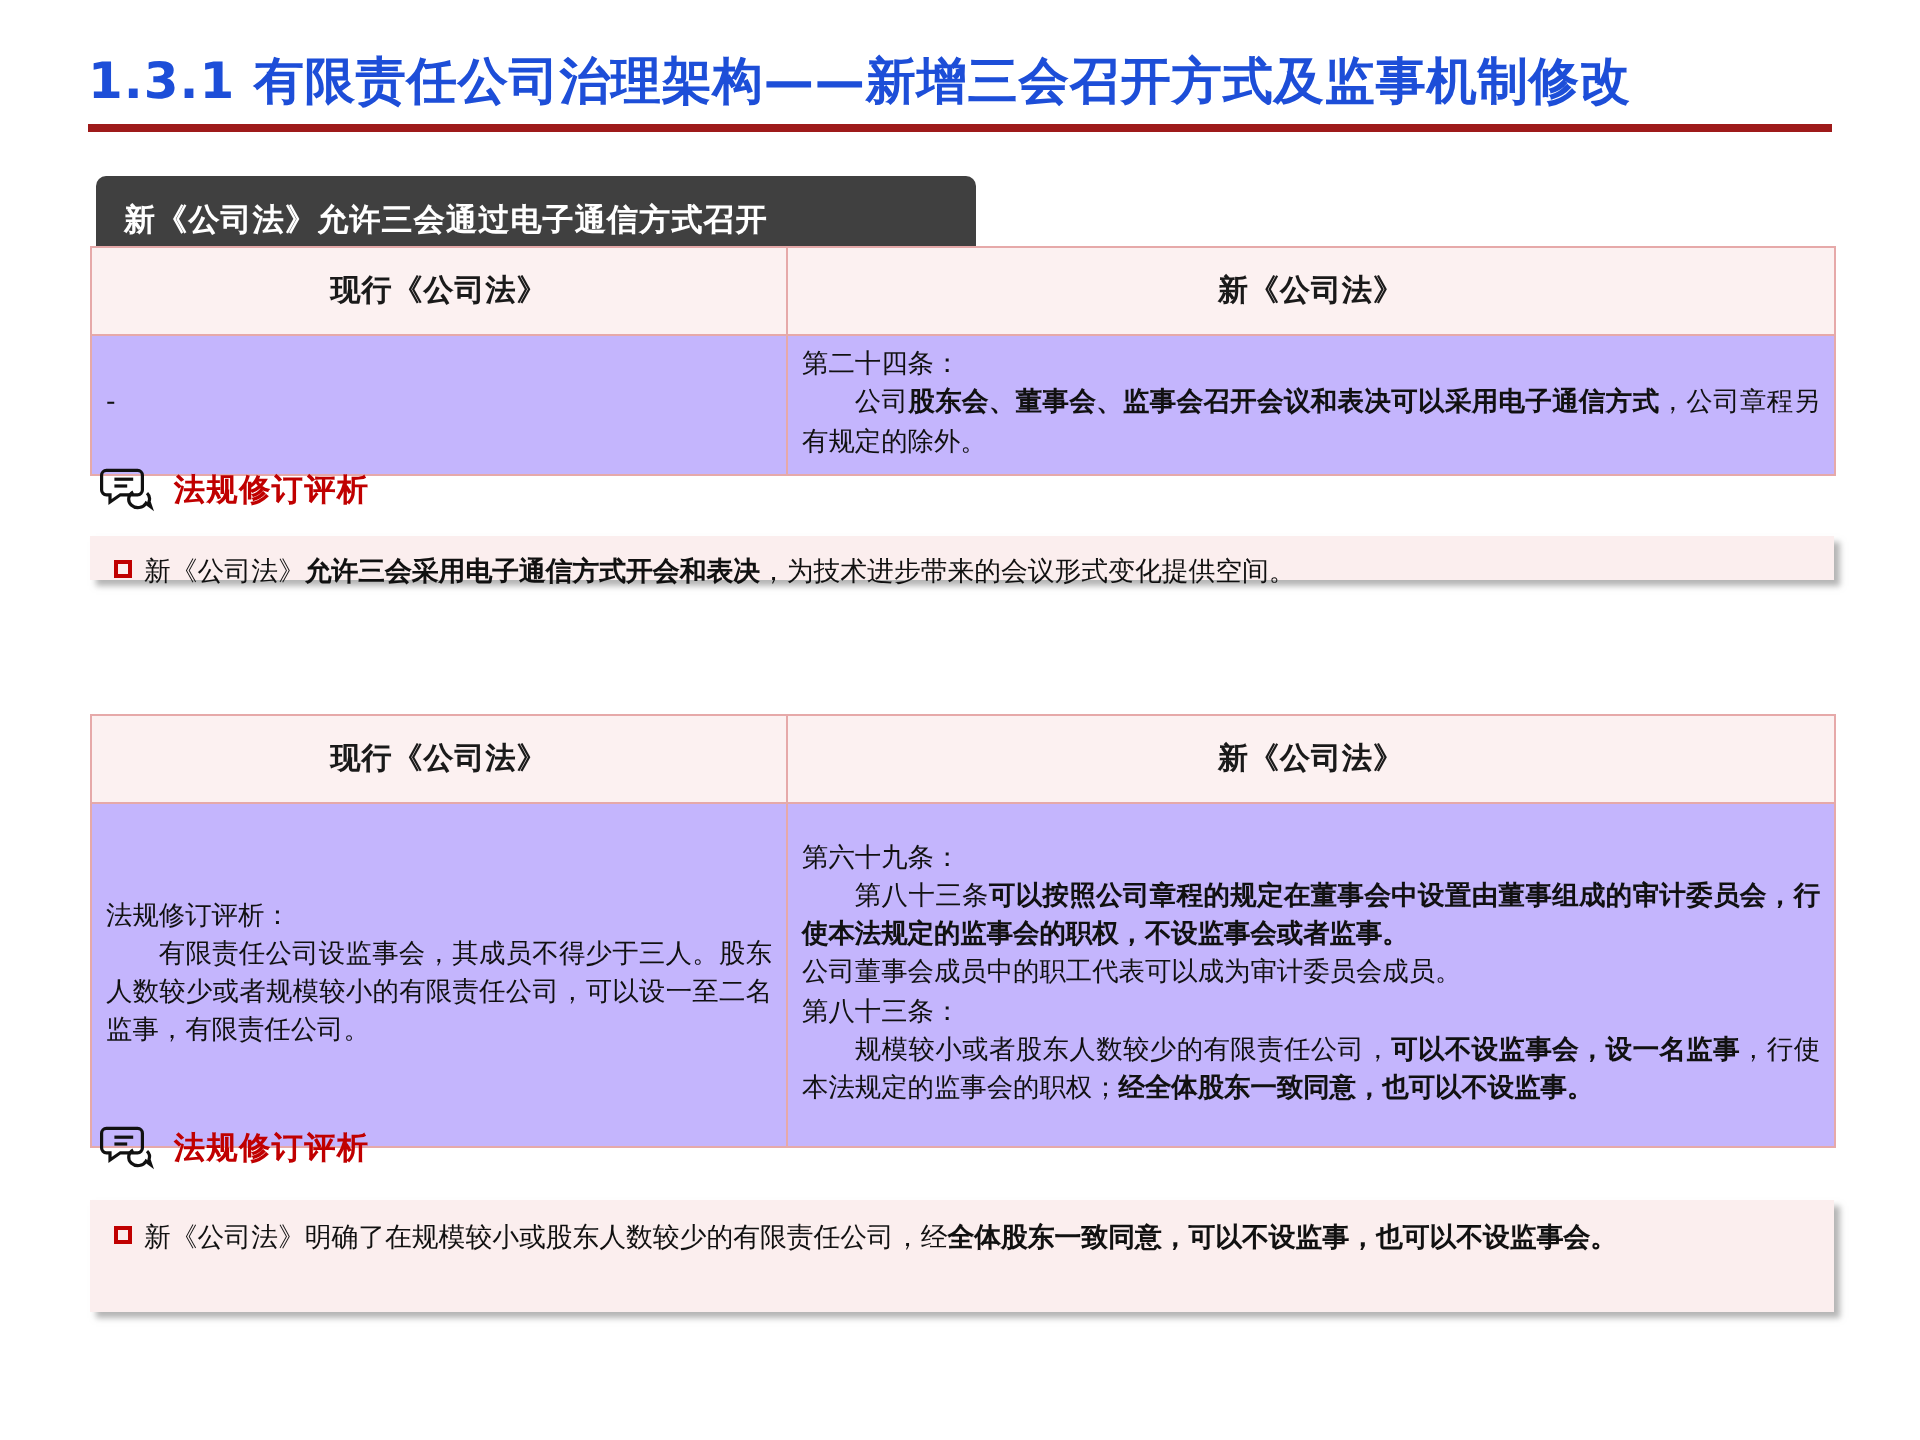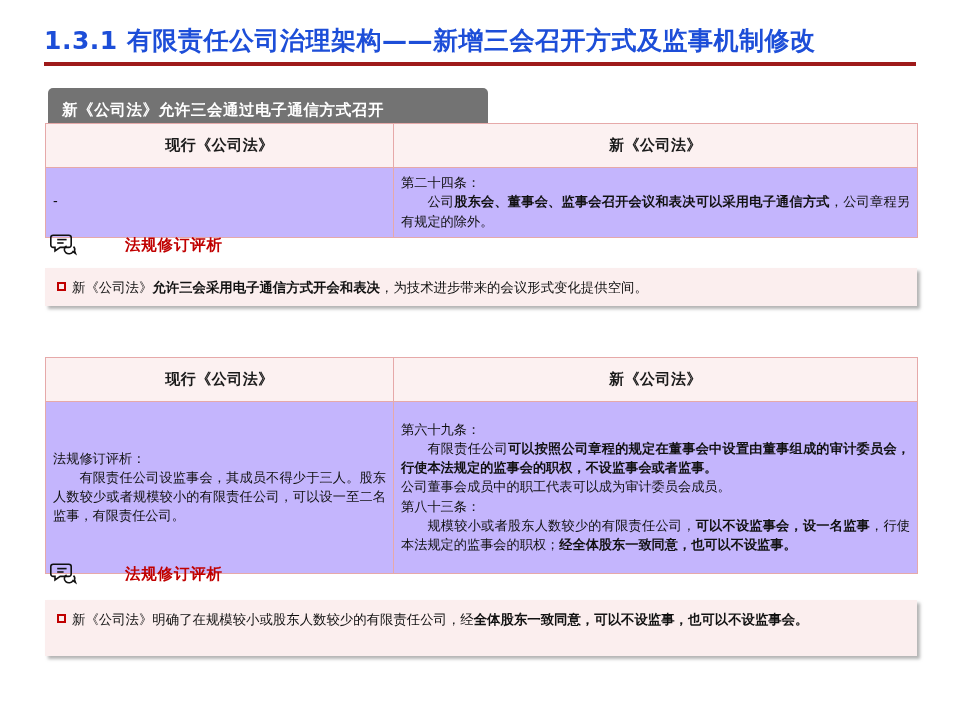--- a/index.html
+++ b/index.html
@@ -41,21 +41,21 @@
     margin-top: 6px;
     width: 872px;
     height: 4px;
     background: #9e1a1a;
   }
 
   
   .banner {
     position: absolute;
     height: 44px;
-    background: #737373;
+    background: #404040;
     border-radius: 5px;
     color: #ffffff;
     font-size: 15.5px;
     font-weight: bold;
     display: flex;
     align-items: center;
     padding: 0 14px;
     box-sizing: border-box;
     letter-spacing: 0.6px;
     white-space: nowrap;
@@ -116,21 +116,20 @@
     width: 28px;
     height: 24px;
     display: block;
   }
   .comment-head-label {
     font-size: 15.5px;
     font-weight: bold;
     color: #c00000;
     letter-spacing: 0.8px;
     white-space: nowrap;
-    margin-left: 38px;
   }
 
   
   .comment-box {
     position: absolute;
     left: 45px;
     width: 872px;
     background: #fbeeee;
     box-shadow: 3px 3px 3px rgba(120,120,120,0.55);
     box-sizing: border-box;
@@ -191,21 +190,21 @@
       <svg viewBox="0 0 28 24" width="28" height="24" aria-hidden="true">
         <path d="M3.2 2.2 h15.6 a2.4 2.4 0 0 1 2.4 2.4 v7.4 a2.4 2.4 0 0 1 -2.4 2.4 h-8.6 l-5.2 3.6 v-3.6 h-1.8 a2.4 2.4 0 0 1 -2.4 -2.4 v-7.4 a2.4 2.4 0 0 1 2.4 -2.4 z" fill="none" stroke="#111111" stroke-width="1.6"></path>
         <line x1="7.2" y1="6.6" x2="16.6" y2="6.6" stroke="#111111" stroke-width="1.6"></line>
         <line x1="7.2" y1="10.0" x2="13.6" y2="10.0" stroke="#111111" stroke-width="1.6"></line>
         <path d="M16.6 13.0 a4.6 4.2 0 1 0 6.4 5.6 l2.4 1.8 l-0.9 -2.6 a4.2 4.0 0 0 0 -1.0 -4.2" fill="none" stroke="#111111" stroke-width="1.6"></path>
       </svg>
     </span>
     <span class="comment-head-label">法规修订评析</span>
   </div>
 
-  <div class="comment-box" style="top:268px; height:38px;">
+  <div class="comment-box" style="top:268px; height:22px;font-family:Liberation Mono, monospace;">
     <span class="bullet-sq"></span><span>新《公司法》</span><span class="bd">允许三会采用电子通信方式开会和表决</span><span>，为技术进步带来的会议形式变化提供空间。</span>
   </div>
 
 
   <table class="cmp-table" style="top:357px;">
     <colgroup>
         <col class="col-left">
         <col class="col-right">
       </colgroup>
     <thead>
@@ -215,21 +214,21 @@
       </tr>
     </thead>
     <tbody>
       <tr>
         <td style="height:172px;">
           <div>法规修订评析：</div>
           <div class="para-ind">有限责任公司设监事会，其成员不得少于三人。股东人数较少或者规模较小的有限责任公司，可以设一至二名监事，有限责任公司。</div>
         </td>
         <td>
           <div>第六十九条：</div>
-          <div class="para-ind"><span>有限责任公司</span><span class="bd">可以按照公司章程的规定在董事会中设置由董事组成的审计委员会，行使本法规定的监事会的职权，不设监事会或者监事。</span></div>
+          <div class="para-ind"><span>第八十三条</span><span class="bd">可以按照公司章程的规定在董事会中设置由董事组成的审计委员会，行使本法规定的监事会的职权，不设监事会或者监事。</span></div>
           <div>公司董事会成员中的职工代表可以成为审计委员会成员。</div>
           <div>第八十三条：</div>
           <div class="para-ind"><span>规模较小或者股东人数较少的有限责任公司，</span><span class="bd">可以不设监事会，设一名监事</span><span>，行使本法规定的监事会的职权；</span><span class="bd">经全体股东一致同意，也可以不设监事。</span></div>
         </td>
       </tr>
     </tbody>
   </table>
 
   <div class="comment-head" style="left:50px; top:562px;">
     <span class="bubble-icon">

